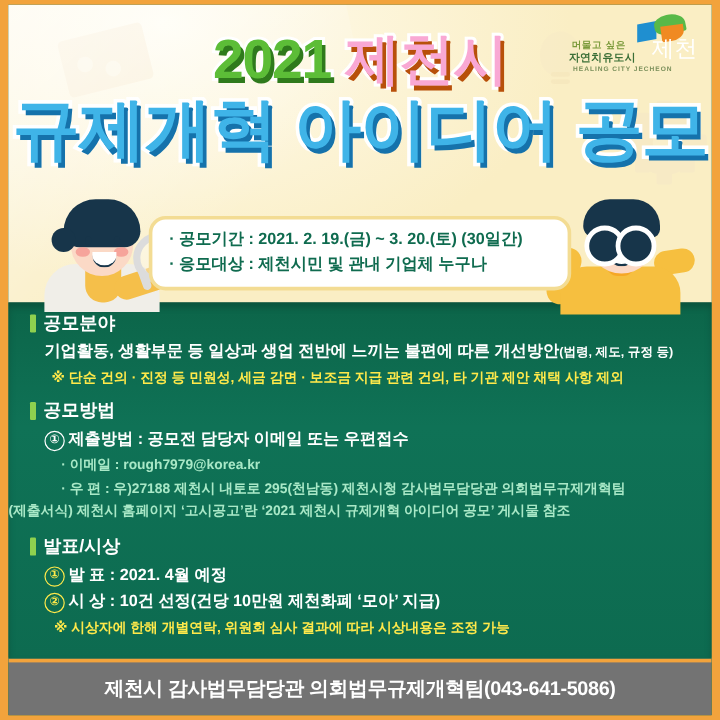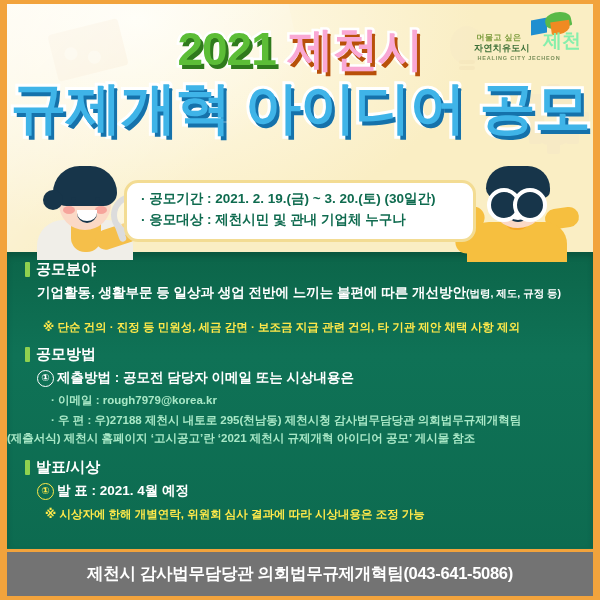--- a/index.html
+++ b/index.html
@@ -82,21 +82,21 @@
 
   
   .logo{position:absolute;right:10px;top:8px;width:128px;height:56px;z-index:8;text-align:center;}
   .logo-top{font-size:8px;color:#7a9a3a;font-weight:700;letter-spacing:.5px;line-height:1.1;}
   .logo-mid{font-size:9px;color:#3b6f37;font-weight:700;letter-spacing:.3px;line-height:1.2;}
   .logo-en{font-size:5.5px;color:#7a8f5a;font-weight:700;letter-spacing:.8px;margin-top:1px;}
   .logo-mark{position:absolute;right:12px;top:0px;width:40px;height:22px;}
   .lm1{position:absolute;left:0;top:7px;width:16px;height:15px;background:#1f8fd0;transform:skewY(-10deg);}
   .lm2{position:absolute;left:14px;top:0px;width:26px;height:16px;background:#59b948;border-radius:50% 60% 10% 40%;transform:rotate(-12deg);}
   .lm3{position:absolute;left:20px;top:9px;width:19px;height:13px;background:#f08a22;border-radius:0 0 60% 10%;transform:rotate(-8deg);}
-  .logo-cal{position:absolute;right:2px;top:16px;font-size:19px;color:#86efac;font-weight:700;font-family:"Liberation Serif",serif;}
+  .logo-cal{position:absolute;right:2px;top:16px;font-size:19px;color:#ffffff;font-weight:400;font-family:"Liberation Serif",serif;}
 
   
   .char{position:absolute;z-index:5;}
   .girl{left:26px;top:160px;width:112px;height:92px;}
   .g-body{position:absolute;left:4px;top:56px;width:96px;height:40px;background:#f0eee8;border-radius:26px 26px 0 0;}
   .g-collar{position:absolute;left:38px;top:56px;width:30px;height:32px;background:#f5bf4a;border-radius:0 0 14px 14px;}
   .g-face{position:absolute;left:26px;top:14px;width:52px;height:52px;background:#fbd9c6;border-radius:50%;}
   .g-hair{position:absolute;left:20px;top:2px;width:64px;height:40px;background:#17354a;border-radius:32px 32px 16px 16px;}
   .g-bun{position:absolute;left:10px;top:26px;width:20px;height:20px;background:#17354a;border-radius:50%;}
   .g-cheekL{position:absolute;left:30px;top:42px;width:12px;height:8px;background:#f59a93;border-radius:50%;opacity:.85;}
@@ -247,44 +247,47 @@
   <div class="body">
 
     <div class="sec" style="padding-top:8px;">
       <div class="sec-head">
         <span class="bar"></span>
         <span>공모분야</span>
       </div>
       <div class="txt r" style="margin-top:5px;white-space:nowrap;">
         <span>기업활동, 생활부문 등 일상과 생업 전반에 느끼는 불편에 따른 개선방안</span><span class="txt-sm">(법령, 제도, 규정 등)</span>
       </div>
-      <div class="note" style="margin-top:16px;padding-left:36px;white-space:nowrap;">※ 단순 건의 · 진정 등 민원성, 세금 감면 · 보조금 지급 관련 건의, 타 기관 제안 채택 사항 제외</div>
+      <div class="note" style="margin-top:4px;padding-left:36px;white-space:nowrap;">※ 단순 건의 · 진정 등 민원성, 세금 감면 · 보조금 지급 관련 건의, 타 기관 제안 채택 사항 제외</div>
     </div>
 
     <div class="sec" style="padding-top:10px;">
       <div class="sec-head">
         <span class="bar"></span>
         <span>공모방법</span>
       </div>
       <div class="txt r" style="margin-top:5px;">
-        <span class="num">①</span><span>제출방법 : 공모전 담당자 이메일 또는 시상내용은</span>
+        <span class="num">①</span><span>제출방법 : 공모전 담당자 이메일 또는 우편접수</span>
       </div>
       <div class="mint r2" style="margin-top:4px;">· 이메일 : rough7979@korea.kr</div>
       <div class="mint r2" style="margin-top:3px;white-space:nowrap;">· 우    편 : 우)27188 제천시 내토로 295(천남동) 제천시청 감사법무담당관 의회법무규제개혁팀</div>
       <div class="mint r3" style="margin-top:1px;white-space:nowrap;">(제출서식) 제천시 홈페이지 ‘고시공고’란 ‘2021 제천시 규제개혁 아이디어 공모’ 게시물 참조</div>
     </div>
 
     <div class="sec" style="padding-top:10px;">
       <div class="sec-head">
         <span class="bar"></span>
         <span>발표/시상</span>
       </div>
       <div class="txt r" style="margin-top:5px;">
         <span class="num num-y">①</span><span>발 표 : 2021. 4월 예정</span>
       </div>
+      <div class="txt r" style="margin-top:3px;">
+        <span class="num num-y">②</span><span>시 상 : 10건 선정(건당 10만원 제천화폐 ‘모아’ 지급)</span>
+      </div>
       <div class="note" style="margin-top:5px;padding-left:38px;">※ 시상자에 한해 개별연락, 위원회 심사 결과에 따라 시상내용은 조정 가능</div>
     </div>
   </div>
 
   <div class="footer">
     <span class="footer-txt">제천시 감사법무담당관 의회법무규제개혁팀(043-641-5086)</span>
   </div>
 
 </div>
 

